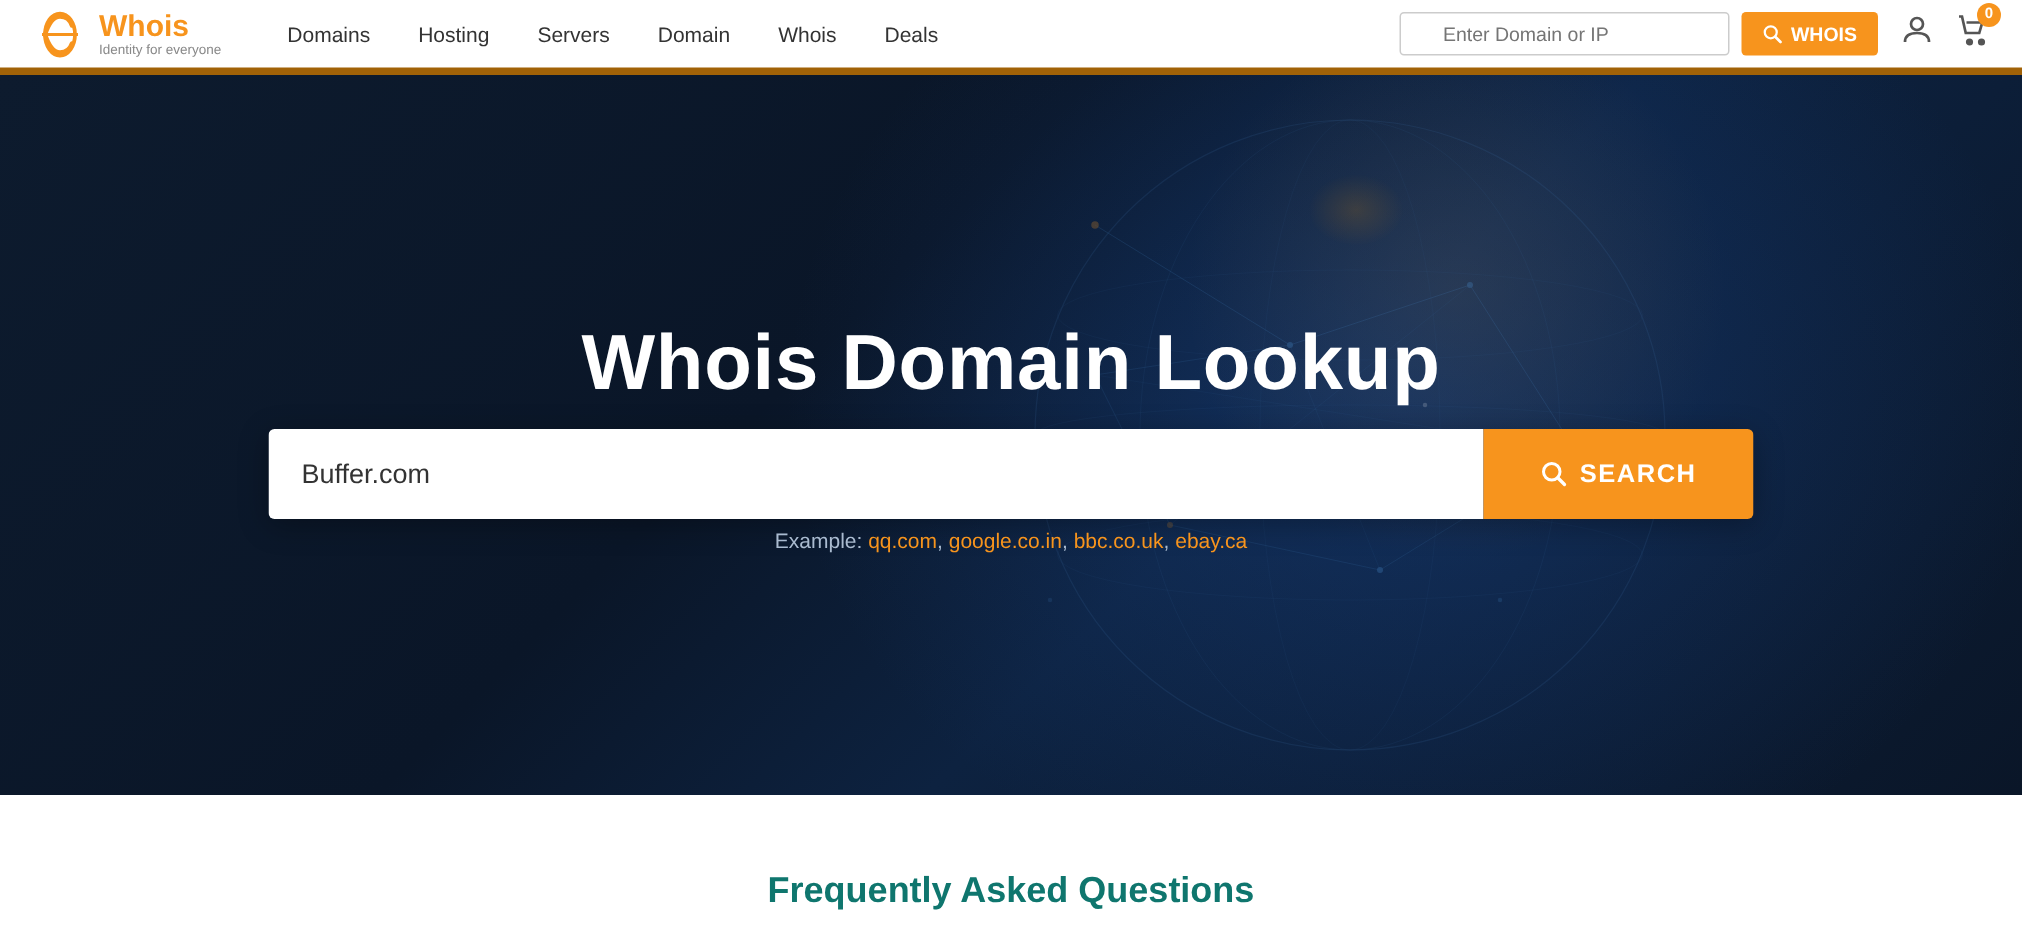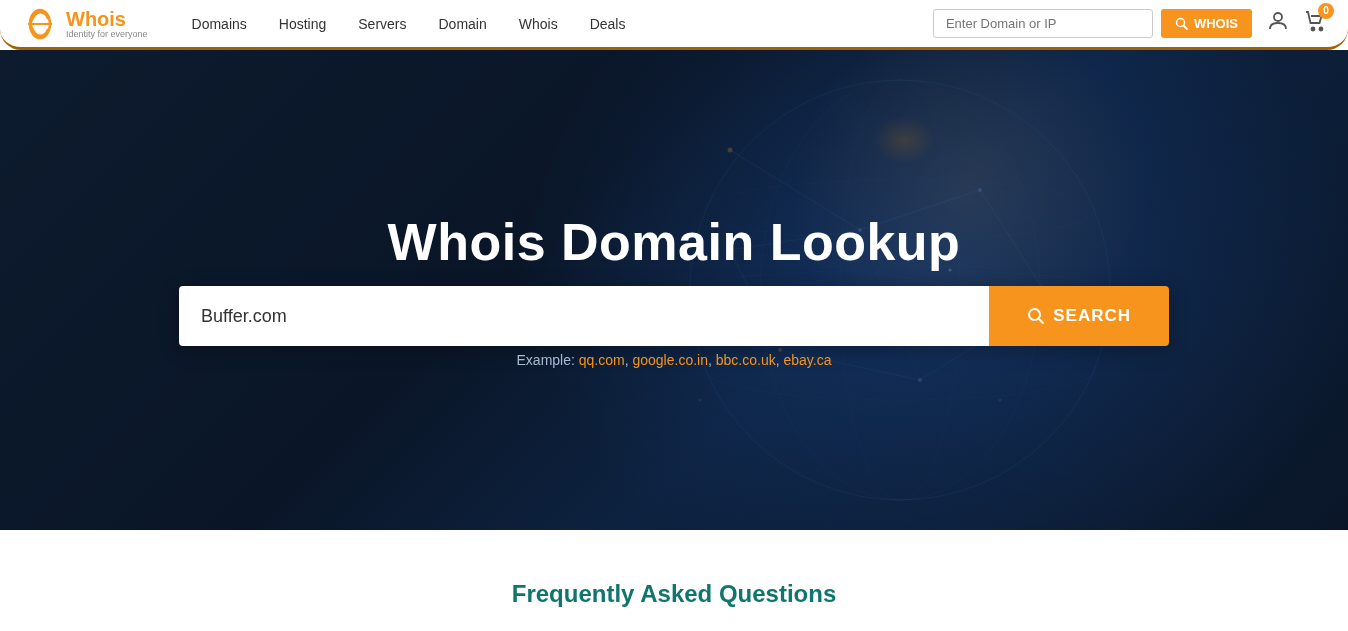--- a/index.html
+++ b/index.html
@@ -5,24 +5,23 @@
     * { margin: 0; padding: 0; box-sizing: border-box; }
     body { font-family: Arial, sans-serif; width: 1348px; overflow-x: hidden; }
 
     
     .navbar {
       display: flex;
       align-items: center;
       background: #fff;
       height: 50px;
       padding: 0 20px;
-      border-bottom: 3px solid #a16207;
+      border-bottom: 5px solid #a16207;
       position: relative;
       z-index: 10;
-      border-radius: 21px;
     }
     .logo-area {
       display: flex;
       align-items: center;
       margin-right: 30px;
       text-decoration: none;
     }
     .logo-icon {
       width: 40px;
       height: 40px;
@@ -59,21 +58,21 @@
       align-items: center;
     }
     .nav-search-area {
       display: flex;
       align-items: center;
       gap: 8px;
     }
     .nav-search-input {
       border: 1px solid #ccc;
       border-radius: 3px;
-      padding: 6px 12px;
+      padding: 6px 28px;
       font-size: 13px;
       width: 220px;
       outline: none;
       color: #999;
     }
     .nav-whois-btn {
       background: #f7941d;
       color: #fff;
       border: none;
       border-radius: 3px;

